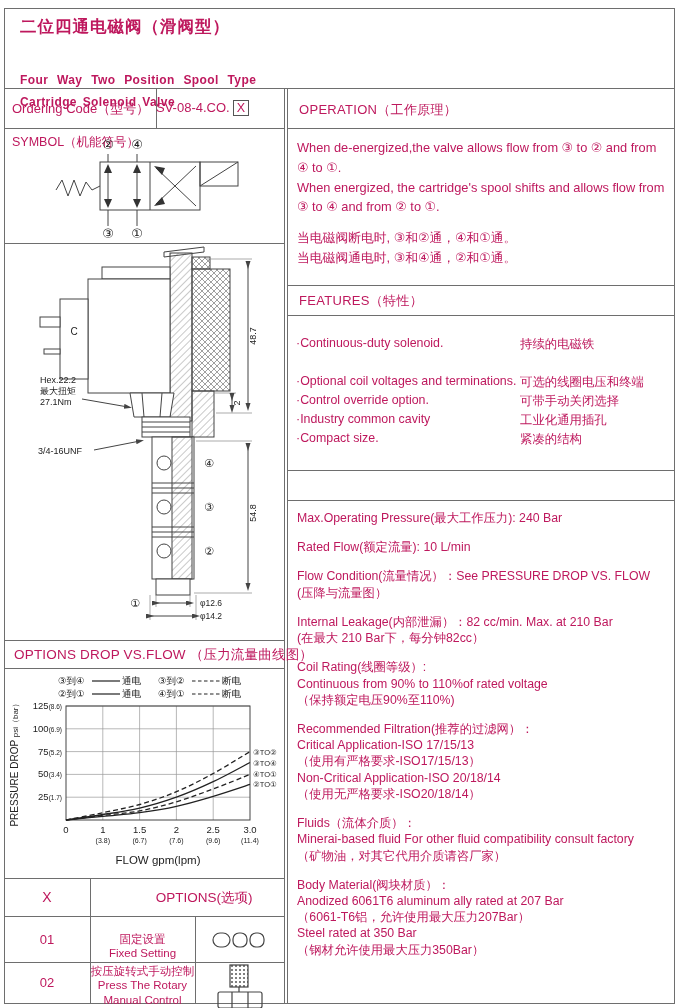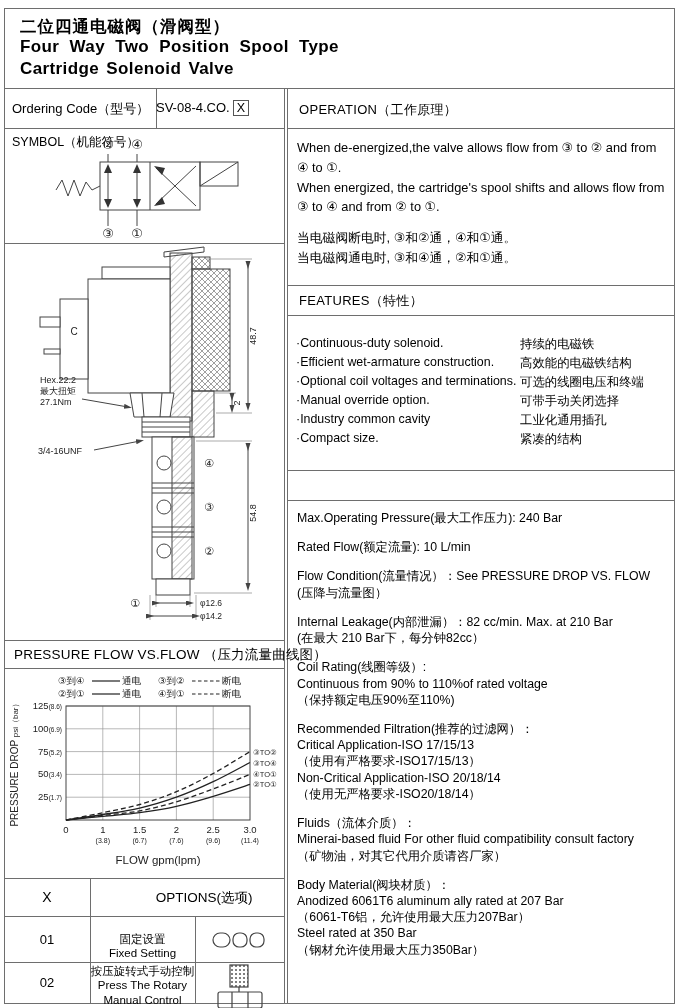--- a/index.html
+++ b/index.html
@@ -1,23 +1,23 @@
 <!DOCTYPE html>
 <html><head>
 <meta charset="utf-8">
 <style>
   html,body{margin:0;padding:0;background:#e8e8e8;}
   .page{position:relative;width:680px;height:1008px;background:#ffffff;
-        font-family:"Liberation Sans","DejaVu Sans",sans-serif;color:#000000;overflow:hidden;}
+        font-family:"Liberation Sans","DejaVu Sans",sans-serif;color:#be185d;overflow:hidden;}
   .frame{position:absolute;left:4px;top:8px;width:669px;height:994px;border:1px solid #6e6e6e;}
   .hline{position:absolute;height:1px;background:#6e6e6e;}
   .vline{position:absolute;width:1px;background:#6e6e6e;}
   .abs{position:absolute;}
   .title-zh{left:20px;top:16px;font-size:16.5px;font-weight:600;letter-spacing:1px;}
-  .title-en{font-size:17px;font-weight:600;letter-spacing:.4px;word-spacing:5px;}
+  .title-en{font-size:12px;font-weight:600;letter-spacing:.4px;word-spacing:5px;margin-top:36px;}
   .cell-label{font-size:13px;}
   .sec-head{font-size:13px;letter-spacing:.3px;}
   .code-box{display:inline-block;border:1px solid #555;padding:0 3px;margin-left:3px;font-size:12.5px;}
   .pre{white-space:pre-line;}
   .op-body{font-size:12.8px;line-height:1.55;}
   .feat-row{position:absolute;left:296px;width:372px;font-size:12.4px;}
   .feat-zh{position:absolute;left:224px;}
   .spec-item{font-size:12.3px;line-height:1.32;margin-bottom:13px;white-space:pre-line;}
   .chart-title{font-size:13.5px;letter-spacing:.2px;}
   .opt-code{font-size:13px;}
@@ -170,21 +170,21 @@
       <line x1="152" y1="360" x2="186" y2="360" stroke="#444" marker-start="url(#arr)" marker-end="url(#arr)"></line>
       <text x="196" y="363" font-size="8.5">φ12.6</text>
       <line x1="146" y1="352" x2="146" y2="377" stroke="#888" stroke-width="0.7"></line>
       <line x1="192" y1="352" x2="192" y2="377" stroke="#888" stroke-width="0.7"></line>
       <line x1="146" y1="373" x2="192" y2="373" stroke="#444" marker-start="url(#arr)" marker-end="url(#arr)"></line>
       <text x="196" y="376" font-size="8.5">φ14.2</text>
     </g>
   </svg>
 
   <div class="hline" style="left:4px;top:640px;width:280px;"></div>
-  <div class="abs chart-title" style="left:14px;top:646px;">PRESSURE FLOW VS.FLOW （压力流量曲线图）</div>
+  <div class="abs chart-title" style="left:14px;top:646px;">OPTIONS DROP VS.FLOW （压力流量曲线图）</div>
   <div class="hline" style="left:4px;top:668px;width:280px;"></div>
   <svg id="pd-chart" class="abs" style="left:4px;top:668px;" width="280" height="210" viewBox="0 0 280 210">
       <line x1="62" y1="129.2" x2="246" y2="129.2" stroke="#999" stroke-width="0.7"></line>
       <line x1="62" y1="106.4" x2="246" y2="106.4" stroke="#999" stroke-width="0.7"></line>
       <line x1="62" y1="83.6" x2="246" y2="83.6" stroke="#999" stroke-width="0.7"></line>
       <line x1="62" y1="60.8" x2="246" y2="60.8" stroke="#999" stroke-width="0.7"></line>
       <line x1="62" y1="38" x2="246" y2="38" stroke="#999" stroke-width="0.7"></line>
       <line x1="98.8" y1="38" x2="98.8" y2="152" stroke="#999" stroke-width="0.7"></line>
       <line x1="135.6" y1="38" x2="135.6" y2="152" stroke="#999" stroke-width="0.7"></line>
       <line x1="172.4" y1="38" x2="172.4" y2="152" stroke="#999" stroke-width="0.7"></line>
@@ -270,23 +270,22 @@
       <rect x="4" y="28" width="44" height="16" rx="2"></rect>
       <line x1="18" y1="28" x2="18" y2="44"></line>
       <line x1="34" y1="28" x2="34" y2="44"></line>
     </g>
   </svg>
 
   <div class="hline" style="left:287px;top:285px;width:387px;"></div>
   <div class="abs sec-head" style="left:299px;top:292px;">FEATURES（特性）</div>
   <div class="hline" style="left:287px;top:315px;width:387px;"></div>
   <div class="feat-row" style="top:336px;"><span>·Continuous-duty  solenoid.</span><span class="feat-zh">持续的电磁铁</span></div>
-  <div class="feat-row" style="top:355px;"><span>·Efficient wet-armature construction.</span><span class="feat-zh">高效能的电磁铁结构</span></div>
   <div class="feat-row" style="top:374px;"><span>·Optional coil voltages and terminations.</span><span class="feat-zh">可选的线圈电压和终端</span></div>
-  <div class="feat-row" style="top:393px;"><span>·Manual override option.</span><span class="feat-zh">可带手动关闭选择</span></div>
+  <div class="feat-row" style="top:393px;"><span>·Control override option.</span><span class="feat-zh">可带手动关闭选择</span></div>
   <div class="feat-row" style="top:412px;"><span>·Industry common cavity</span><span class="feat-zh">工业化通用插孔</span></div>
   <div class="feat-row" style="top:431px;"><span>·Compact size.</span><span class="feat-zh">紧凑的结构</span></div>
 
   <div class="hline" style="left:287px;top:470px;width:387px;"></div>
   <div class="hline" style="left:287px;top:500px;width:387px;"></div>
   <div class="abs" style="left:297px;top:510px;width:374px;">
     <div class="spec-item">Max.Operating Pressure(最大工作压力): 240 Bar</div>
     <div class="spec-item">Rated Flow(额定流量): 10 L/min</div>
     <div class="spec-item">Flow Condition(流量情况）：See PRESSURE DROP VS. FLOW
 (压降与流量图）</div>

